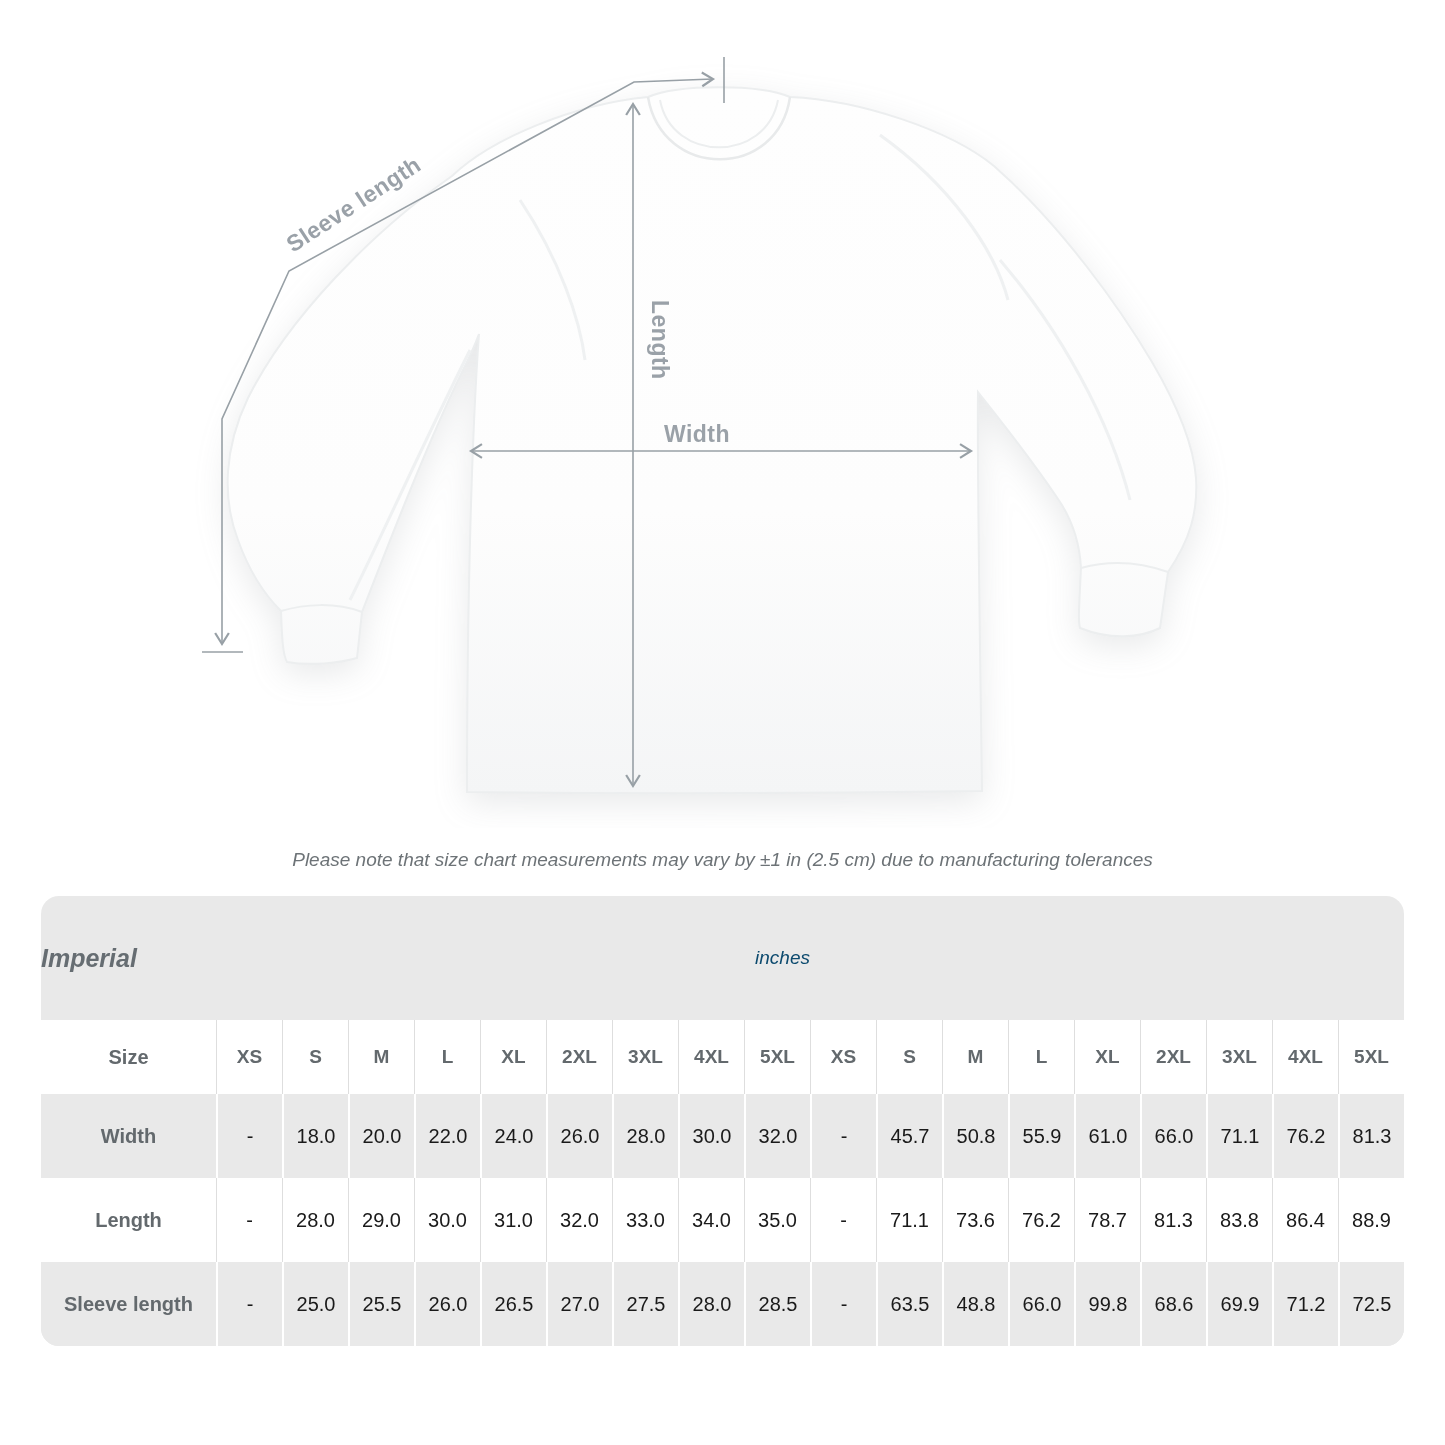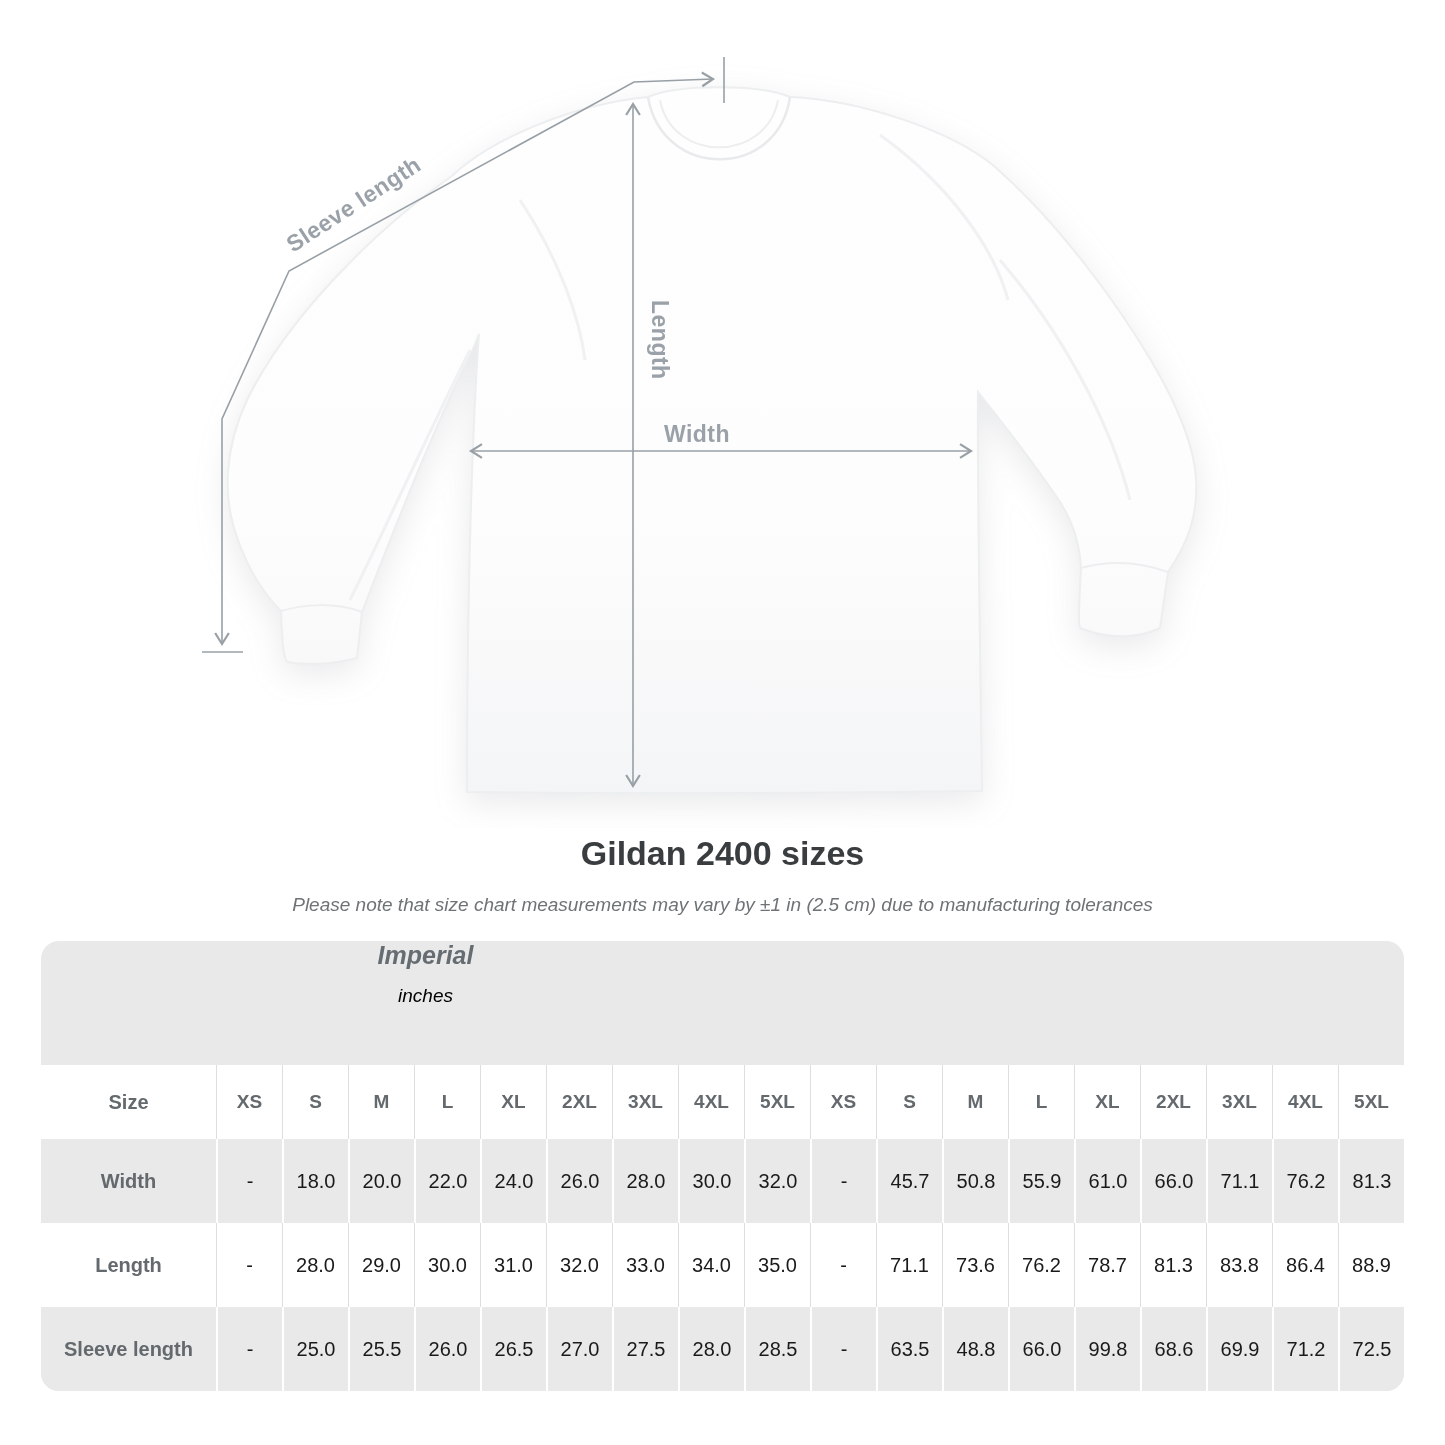--- a/index.html
+++ b/index.html
@@ -27,23 +27,23 @@
   .size-table {
     width:1363px; margin:25px auto 0;
     background:#e9e9e9; border-radius:18px; overflow:hidden;
   }
   .t-row { display:grid; grid-template-columns:175px repeat(18,66px); }
   .t-row.unit-band { grid-template-columns:769px 594px; height:124px; }
   .t-row.head-row { height:74px; }
   .t-row.data-row { height:84px; }
   .t-row.light { background:#ffffff; }
   .t-row.dark  { background:#e9e9e9; }
-  .unit-cell { display:flex; flex-direction:column; align-items:center; justify-content:flex-start; gap:15px; }
+  .unit-cell { display:flex; flex-direction:row; align-items:center; justify-content:space-between; gap:15px; }
   .unit-name { font-size:25px; font-weight:bold; font-style:italic; color:#666d72; }
-  .unit-sub  { font-size:19px; font-style:italic; color:#000000; }
+  .unit-sub  { font-size:19px; font-style:italic; color:#0c4a6e; }
   .t-cell { display:flex; align-items:center; justify-content:center; }
   .t-row.light .t-cell + .t-cell { border-left:1px solid #dedede; }
   .t-row.dark  .t-cell + .t-cell { border-left:2px solid #ffffff; }
   .label-cell { font-weight:bold; font-size:20px; color:#63696d; text-align:center; }
   .head-cell  { font-weight:bold; font-size:19px; color:#63696d; }
   .value-cell { font-size:20px; color:#1a1a1a; }
 </style>
 </head>
 <body>
 
@@ -116,21 +116,20 @@
 
       <g fill="#9aa1a8">
         <text class="mlabel" transform="translate(293 253) rotate(-33)">Sleeve length</text>
         <text class="mlabel" transform="translate(652 300) rotate(90)">Length</text>
         <text class="mlabel" x="697" y="442" text-anchor="middle">Width</text>
       </g>
     </svg>
   </div>
 
   <div class="title-block">
-    <h1 class="page-title">Gildan 2400 sizes</h1>
     <p class="subtitle">Please note that size chart measurements may vary by ±1 in (2.5 cm) due to manufacturing tolerances</p>
   </div>
 
   <div class="size-table" id="sizeTable">
       <div class="t-row unit-band">
         <div class="unit-cell">
           <div class="unit-name">Imperial</div>
           <div class="unit-sub">inches</div>
         </div>
       </div>

